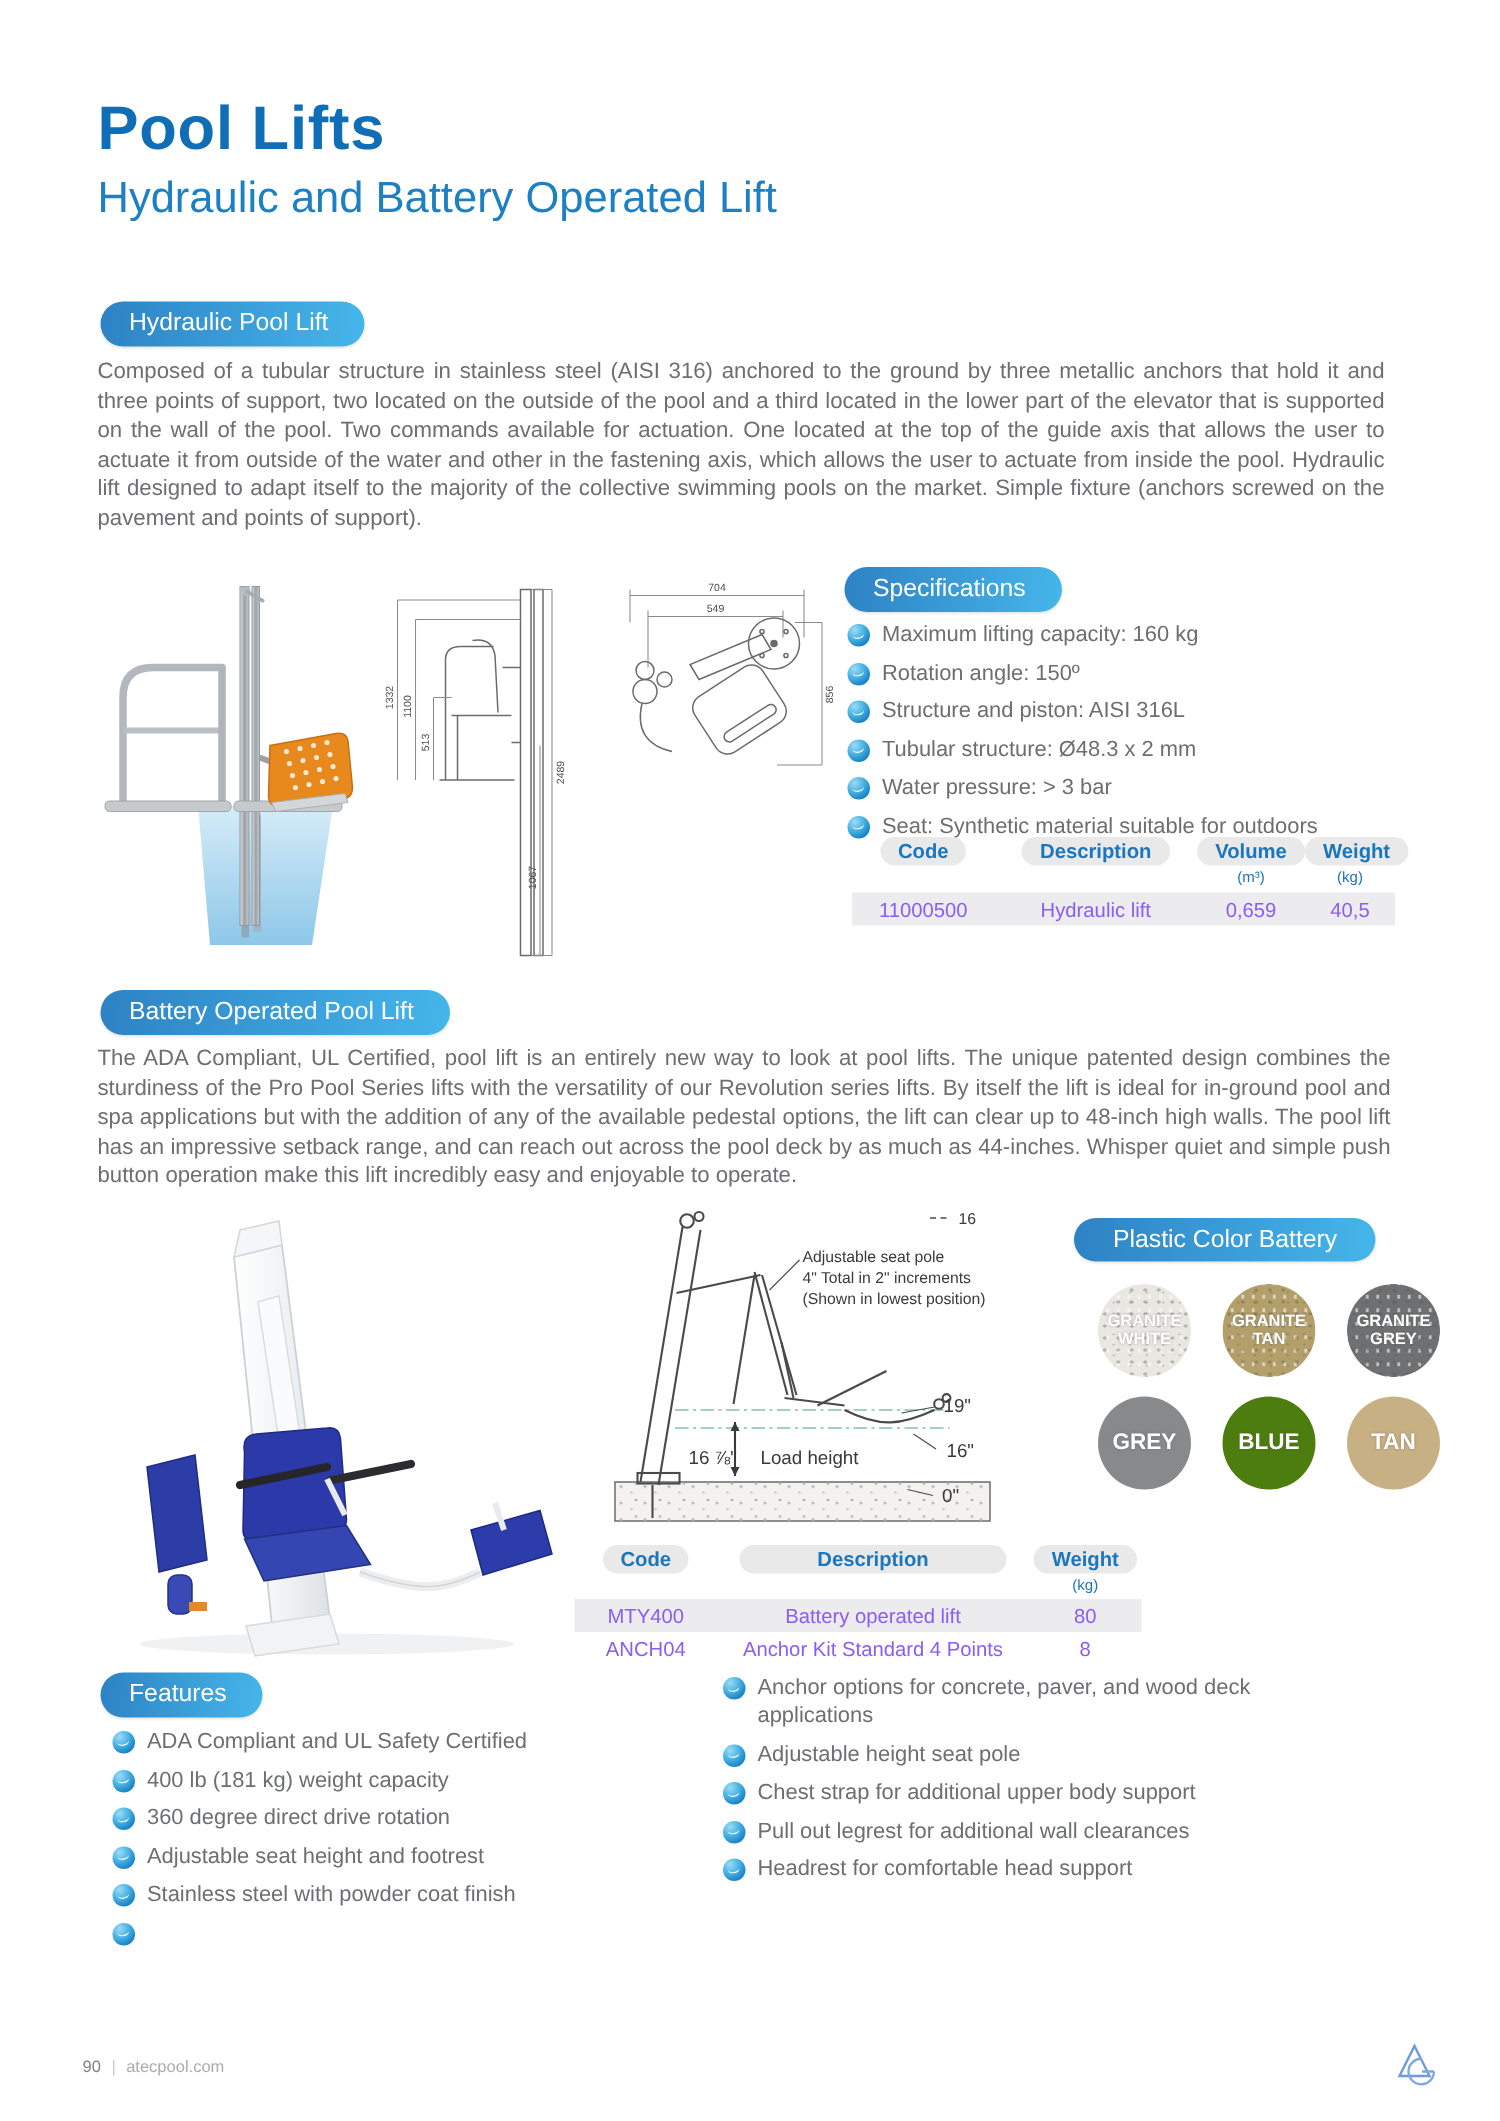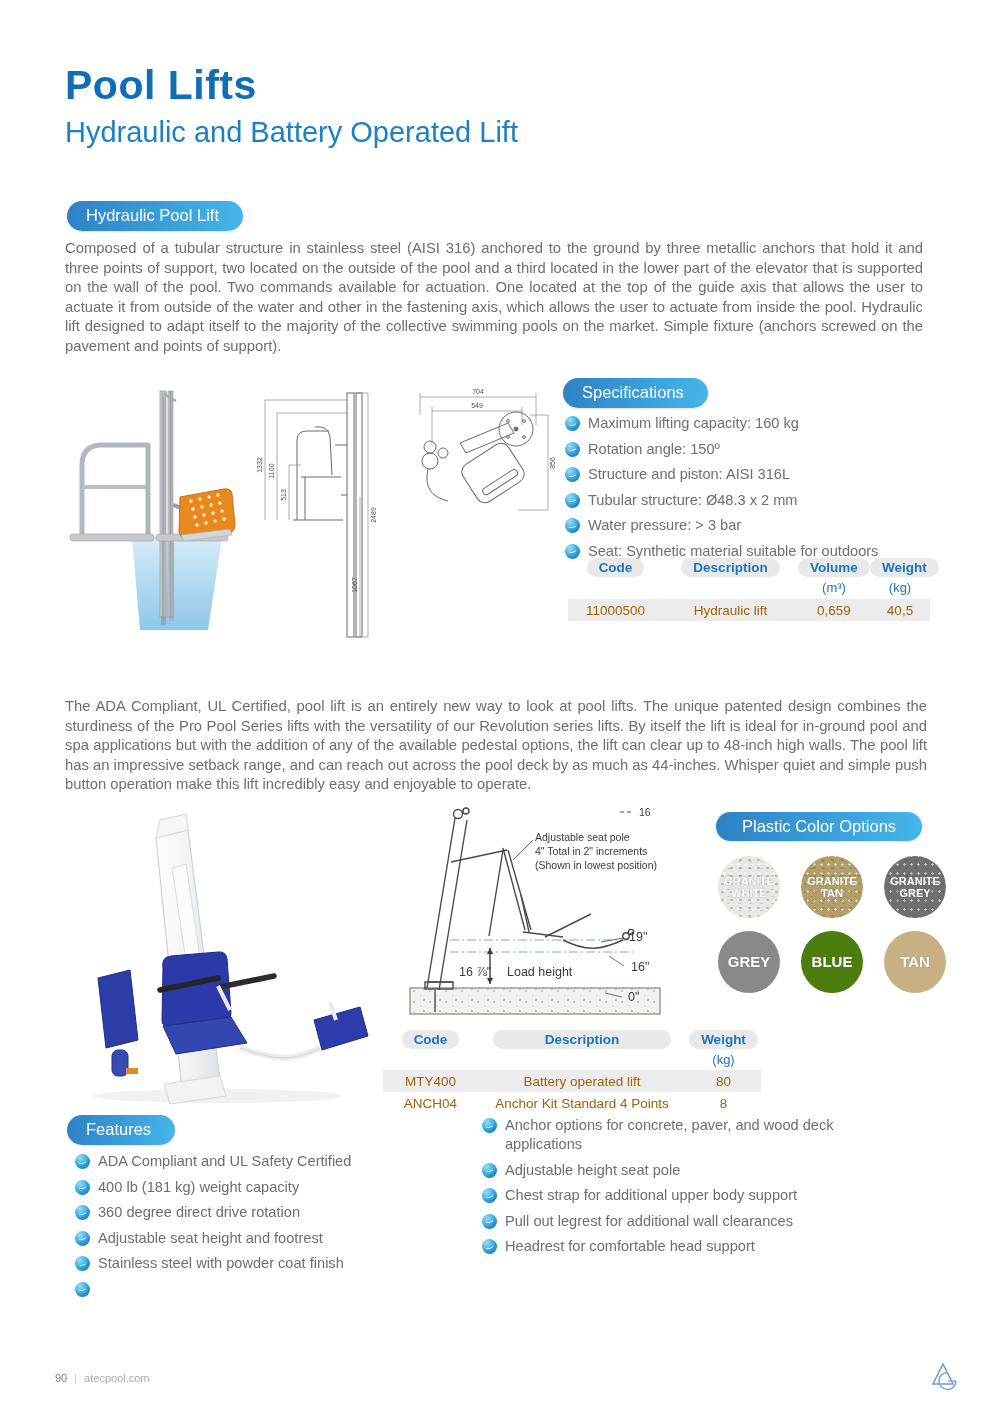--- a/index.html
+++ b/index.html
@@ -22,22 +22,22 @@
   .bullet{flex:0 0 15px;width:15px;height:15px;border-radius:50%;margin:2px 8px 0 0;
           position:relative;
           background:radial-gradient(circle at 32% 26%,#9bdcf7 0%,#4db5e5 38%,#1d87c9 72%,#1a79b7 100%);}
   .bullet::after{content:"";position:absolute;left:2.5px;top:3.5px;width:8px;height:5px;
           border-bottom:1.6px solid rgba(255,255,255,.92);border-radius:50%;transform:rotate(-10deg);}
   
   .tbl{display:grid;}
   .tbl .hcell{text-align:center;}
   .hpill{display:inline-block;background:#e9e9ea;border-radius:10px;color:#1b76bc;
          font-weight:bold;font-size:13.5px;padding:2px 12px;}
-  .unit{color:#1b76bc;font-size:13px;text-align:center;padding-top:2px;}
-  .trow{display:grid;align-items:center;font-size:13.5px;color:#a16207;height:22px;}
+  .unit{color:#1b76bc;font-size:10px;text-align:center;padding-top:2px;}
+  .trow{display:grid;align-items:center;font-size:13.5px;color:#8b5cf6;height:22px;}
   .trow div{text-align:center;}
   .rowgray{background:#ececee;}
   
   .cgrid{display:grid;grid-template-columns:repeat(3,62px);column-gap:21px;row-gap:13px;}
   .ccircle{width:62px;height:62px;border-radius:50%;display:flex;flex-direction:column;
            align-items:center;justify-content:center;color:#fff;font-weight:bold;
            font-size:11px;line-height:12.5px;text-align:center;
            text-shadow:0 0 2px rgba(90,90,90,.45);}
   .speckle{background-image:
       radial-gradient(rgba(90,85,75,.35) 1.1px, transparent 1.3px),
@@ -224,20 +224,23 @@
       <div class="unit">(kg)</div>
     </div>
     <div class="trow rowgray" style="grid-template-columns:95px 135px 72px 60px;margin-top:4px;">
       <div>11000500</div>
       <div>Hydraulic lift</div>
       <div>0,659</div>
       <div>40,5</div>
     </div>
   </div>
 
+  <div class="abs" style="left:67px;top:660px;">
+    <span class="pill">Battery Operated Pool Lift</span>
+  </div>
   <div class="abs para" style="left:65px;top:697px;width:862px;">The ADA Compliant, UL Certified, pool lift is an entirely new way to look at pool lifts.  The unique patented design combines the sturdiness of the Pro Pool Series lifts with the versatility of our Revolution series lifts.  By itself the lift is ideal for in-ground pool and spa applications but with the addition of any of the available pedestal options, the lift can clear up to 48-inch high walls.  The pool lift has an impressive setback range, and can reach out across the pool deck by as much as 44-inches.  Whisper quiet and simple push button operation make this lift incredibly easy and enjoyable to operate.</div>
 
   <svg class="abs" style="left:68px;top:808px;" width="330" height="298" viewBox="0 0 330 298">
     <defs>
       <linearGradient id="whitemetal" x1="0" y1="0" x2="1" y2="0">
         <stop offset="0" stop-color="#ffffff"></stop>
           <stop offset=".6" stop-color="#eef1f3"></stop>
           <stop offset="1" stop-color="#dde1e5"></stop>
       </linearGradient>
     </defs>
@@ -304,22 +307,22 @@
     <text class="anntxt" x="140" y="55">4" Total in 2" increments</text>
     <text class="anntxt" x="140" y="69">(Shown in lowest position)</text>
     <text class="dimbig" x="234" y="141">19"</text>
     <text class="dimbig" x="236" y="171">16"</text>
     <text class="dimbig" x="233" y="201">0"</text>
     <text class="dimbig" x="64" y="176">16 ⅞"</text>
     <text class="dimbig" x="112" y="176">Load height</text>
   </svg>
 
   <div class="abs" style="left:716px;top:812px;width:232px;">
-    <span class="pill" style="padding:5px 26px;">Plastic Color Options</span>
-    <div class="cgrid" style="margin-top:15px;margin-left:2px;">
+    <span class="pill" style="padding:5px 26px;">Plastic Color Battery</span>
+    <div class="cgrid" style="margin-top:15px;margin-left:16px;">
       <div class="ccircle speckle" style="background-color: rgb(233, 231, 226);">
         <span>GRANITE</span>
         <span>WHITE</span>
       </div>
       <div class="ccircle speckle" style="background-color: rgb(178, 159, 106);">
         <span>GRANITE</span>
         <span>TAN</span>
       </div>
       <div class="ccircle speckle" style="background-color: rgb(111, 112, 114);">
         <span>GRANITE</span>

